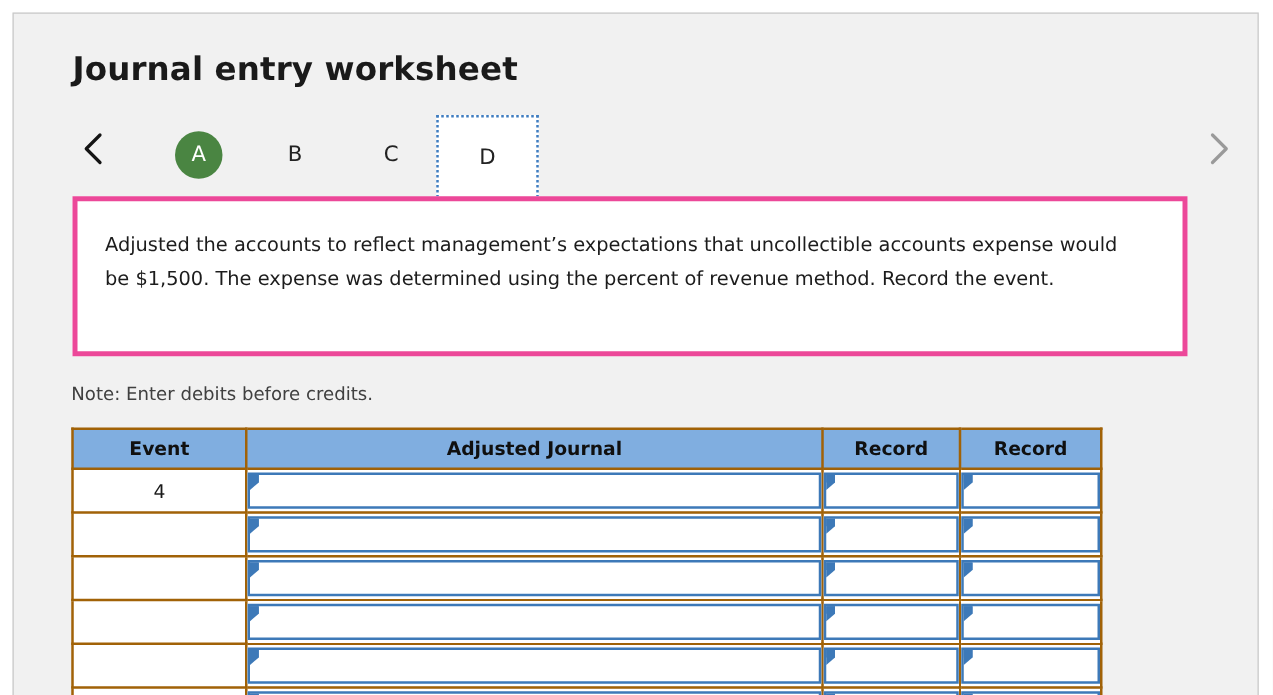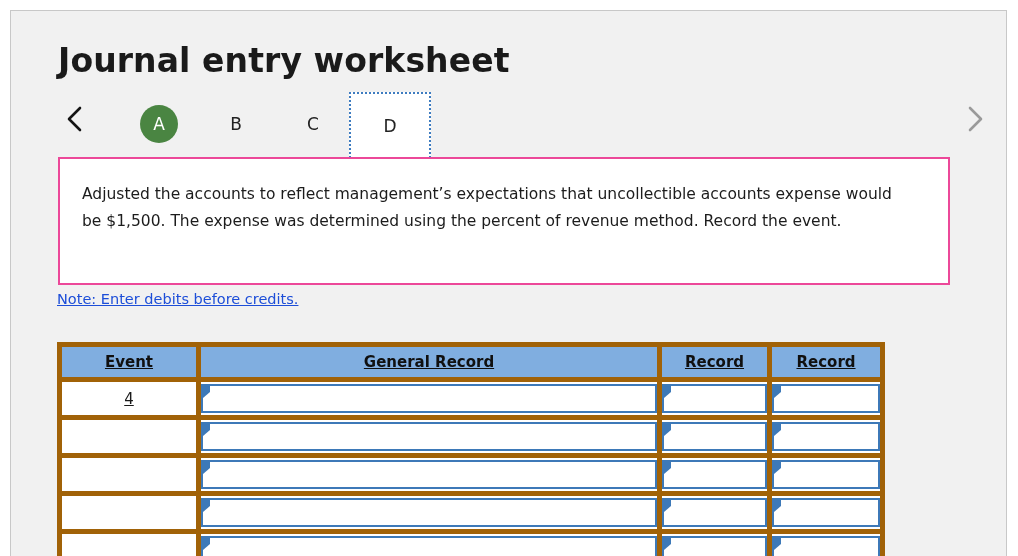--- a/index.html
+++ b/index.html
@@ -24,21 +24,21 @@
     border: 1px solid #c8c8c8;
     box-sizing: border-box;
     overflow: hidden;
   }
 
   
   .worksheet-title {
     position: absolute;
     left: 47px;
     top: 30px;
-    font-size: 33px;
+    font-size: 26px;
     font-weight: bold;
     color: #1a1a1a;
     letter-spacing: 0.1px;
     white-space: nowrap;
   }
 
   
   .tab-strip {
     position: absolute;
     left: 47px;
@@ -100,59 +100,57 @@
   }
 
   
   .description-panel {
     position: absolute;
     left: 47px;
     top: 146px;
     width: 892px;
     height: 128px;
     background: #ffffff;
-    border: 2px solid #ec4899;
+    border: 4px solid #ec4899;
     box-sizing: border-box;
   }
   .description-text {
     position: absolute;
     left: 22px;
     top: 22px;
     right: 40px;
     font-size: 15.5px;
     line-height: 27px;
     color: #1c1c1c;
   }
 
   
   .note-line {
     position: absolute;
     left: 46px;
-    top: 280px;
+    top: 297px;
     font-size: 14.5px;
-    color: #1d4ed8;
+    color: #404040;
     white-space: nowrap;
-    text-decoration: underline;
   }
 
   
   .journal-table {
     position: absolute;
     left: 46px;
     top: 331px;
     width: 824px;
     border-collapse: collapse;
     table-layout: fixed;
   }
   .journal-table th,
   .journal-table td {
-    border: 5px solid #a16207;
+    border: 2px solid #a16207;
     padding: 0;
     margin: 4px;
-    text-decoration: underline;
   }
   .journal-table thead th {
     background: #80aee0;
     color: #101010;
     font-size: 15px;
     font-weight: bold;
     height: 30px;
     text-align: center;
   }
   .col-event   { width: 139px; }
@@ -266,21 +264,21 @@
   <table class="journal-table">
     <colgroup>
       <col class="col-event">
       <col class="col-journal">
       <col class="col-debit">
       <col class="col-credit">
     </colgroup>
     <thead>
       <tr>
         <th>Event</th>
-        <th>General Record</th>
+        <th>Adjusted Journal</th>
         <th>Record</th>
         <th>Record</th>
       </tr>
     </thead>
     <tbody>
 
       <tr>
         <td class="cell-event">4</td>
         <td class="cell-input">
           <span class="input-box"></span>

